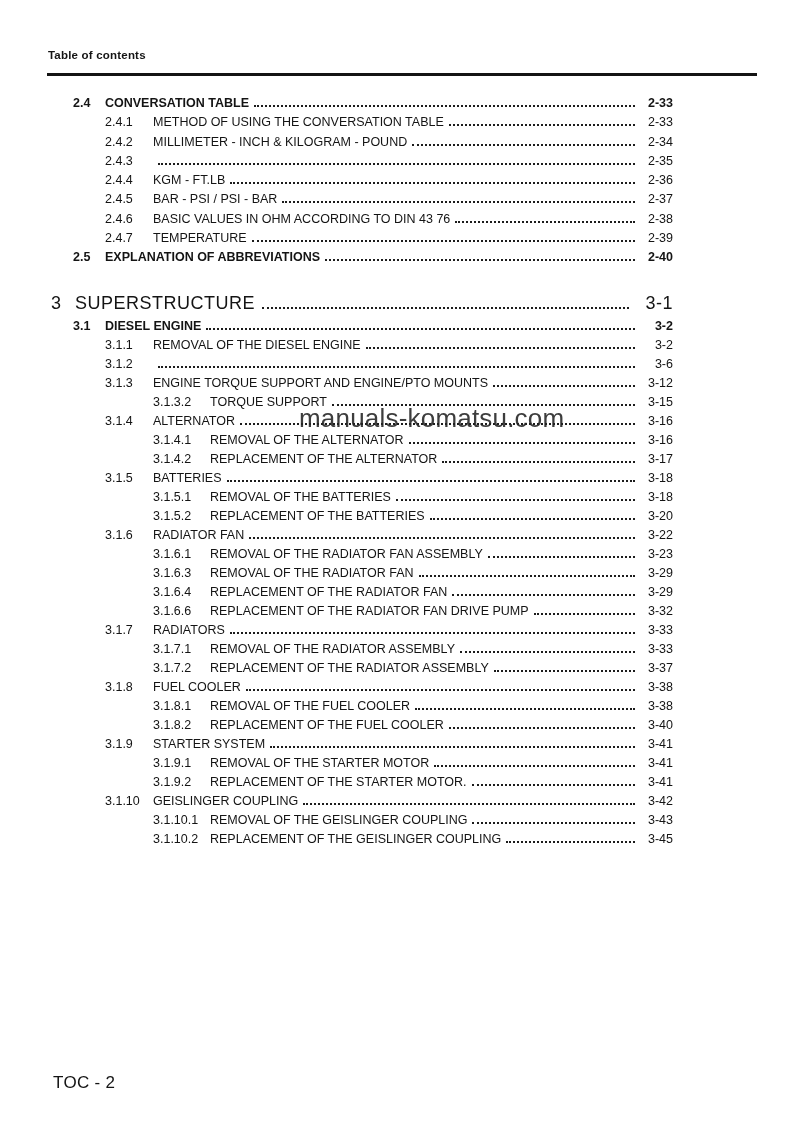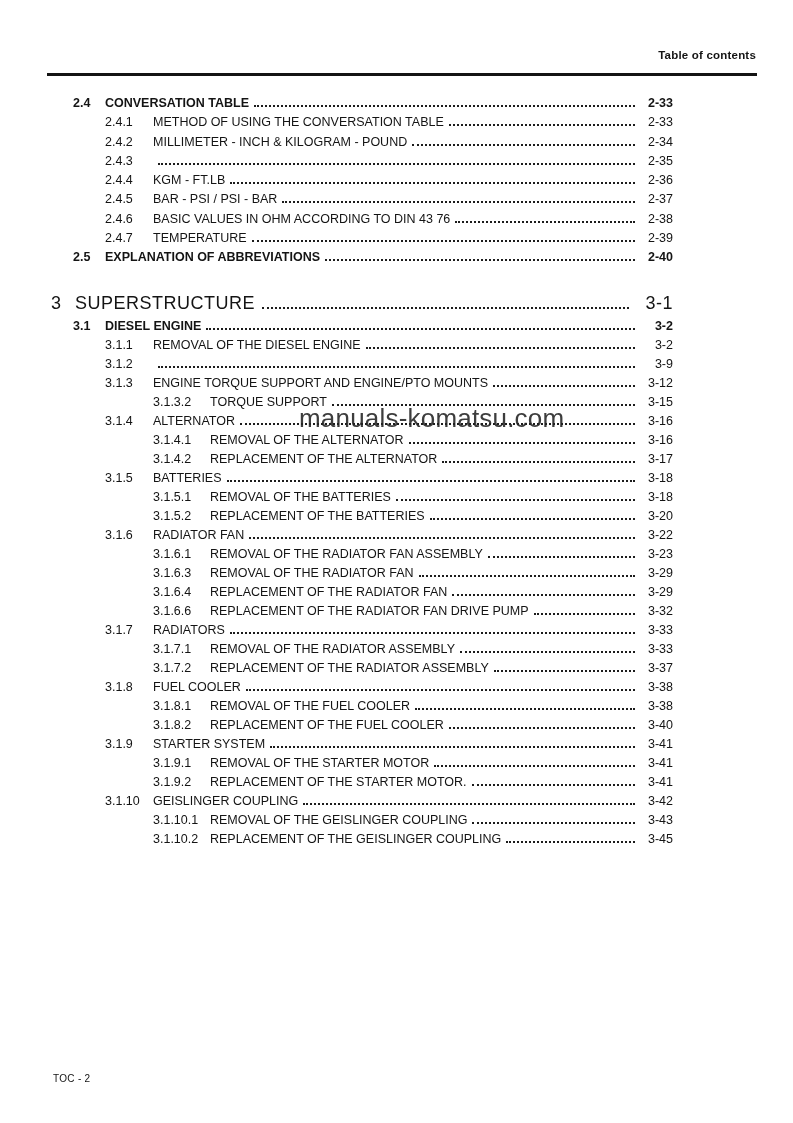--- a/index.html
+++ b/index.html
@@ -6,21 +6,20 @@
   .page{
     position:relative;
     width:793px;height:1123px;
     background:#ffffff;
     color:#141414;
     font-family:"Liberation Sans", sans-serif;
     overflow:hidden;
   }
   .header{
     position:absolute;top:49px;left:48px;right:37px;
-    text-align:right;
     font-size:11.5px;font-weight:700;
     letter-spacing:0.2px;
   }
   .rule{
     position:absolute;top:73px;left:47px;
     width:710px;height:3px;background:#141414;
   }
   .toc-block{position:absolute;left:48px;width:625px;}
   #toc2{top:94px;}
   #chapter{top:290px;}
@@ -49,21 +48,21 @@
   .chapter-row .pagenum{min-width:40px;}
   .watermark{
     position:absolute;top:405px;left:299px;
     font-size:26px;line-height:26px;
     color:#232323;opacity:0.88;
     letter-spacing:0.2px;
     pointer-events:none;
   }
   .footer{
     position:absolute;top:1073px;left:53px;
-    font-size:10px;letter-spacing:0.3px;
+    font-size:17px;letter-spacing:0.3px;
   }
 </style>
 </head>
 <body>
 
 <div class="page">
   <div class="header">Table of contents</div>
   <div class="rule"></div>
 
   <div id="toc2" class="toc-block">
@@ -138,21 +137,21 @@
       </div>
       <div class="row lvl3">
         <span class="num">3.1.1</span>
         <span class="title">REMOVAL OF THE DIESEL ENGINE</span>
         <span class="leader"></span>
         <span class="pagenum">3-2</span>
       </div>
       <div class="row lvl3">
         <span class="num">3.1.2</span>
         <span class="leader"></span>
-        <span class="pagenum">3-9</span>
+        <span class="pagenum">3-6</span>
       </div>
       <div class="row lvl3">
         <span class="num">3.1.3</span>
         <span class="title">ENGINE TORQUE SUPPORT AND ENGINE/PTO MOUNTS</span>
         <span class="leader"></span>
         <span class="pagenum">3-12</span>
       </div>
       <div class="row lvl4">
         <span class="num">3.1.3.2</span>
         <span class="title">TORQUE SUPPORT</span>

